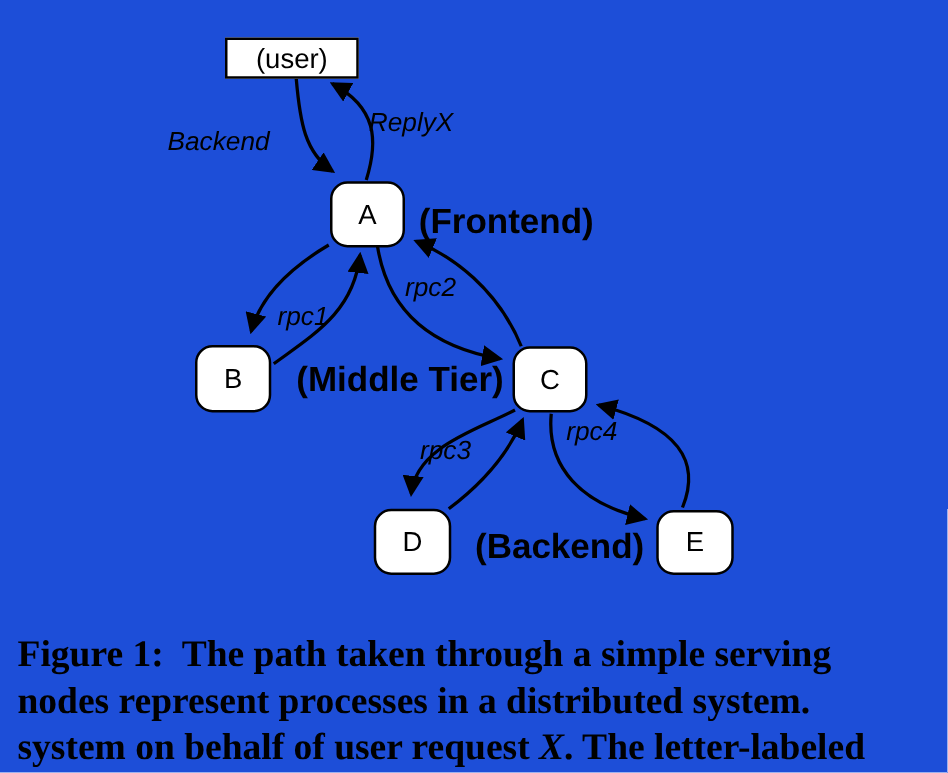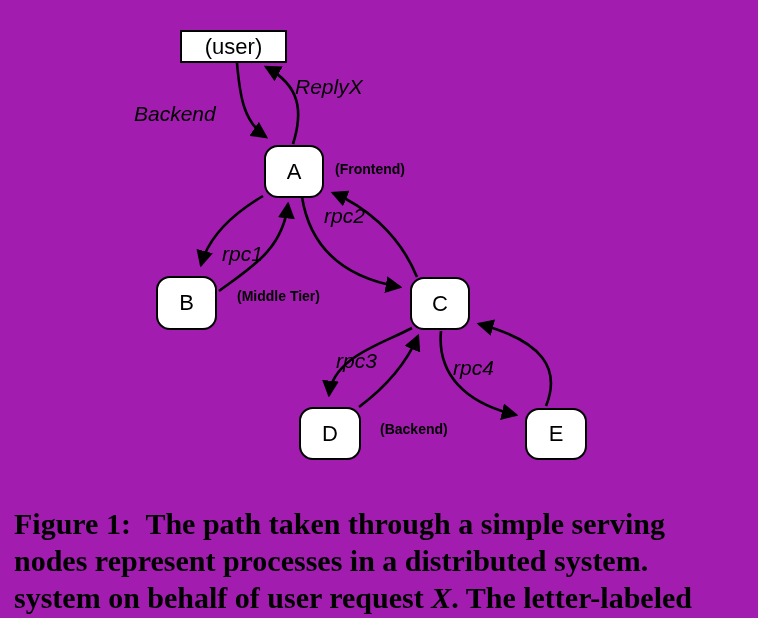--- a/index.html
+++ b/index.html
@@ -1,29 +1,29 @@
 <!DOCTYPE html>
 <html><head>
 <meta charset="utf-8">
 <style>
   html, body { margin:0; padding:0; background:#ffffff; }
   .figure {
-    position:relative; width:758px; height:618px; background:#a21caf;
+    position:relative; width:758px; height:618px; background:#1d4ed8;
     font-family:"Liberation Sans", sans-serif; color:#000; overflow:hidden;
   }
   .edges { position:absolute; left:0; top:0; }
   .node {
     position:absolute; box-sizing:border-box;
     border:2.5px solid #000; background:#fff;
     display:flex; align-items:center; justify-content:center;
     font-size:22px; line-height:1;
   }
   .node.rounded { border-radius:14px; }
   .tier-label {
-    position:absolute; font-weight:bold; font-size:14px; white-space:nowrap;
+    position:absolute; font-weight:bold; font-size:28px; white-space:nowrap;
   }
   .edge-label {
     position:absolute; font-style:italic; font-size:21px; white-space:nowrap;
   }
   .caption {
     position:absolute; left:14px; top:505px; width:744px;
     font-family:"Liberation Serif", serif; font-weight:bold;
     font-size:30px; line-height:37px; color:#000;
   }
   .caption-line { white-space:pre; }
@@ -76,25 +76,25 @@
 
   <div class="node rounded" style="left:525px; top:408px; width:62px; height:52px;">
     <span>E</span>
   </div>
 
   <div class="tier-label" style="left:335px; top:161px;">(Frontend)</div>
   <div class="tier-label" style="left:380px; top:421px;">(Backend)</div>
   <div class="tier-label" style="left:237px; top:288px;">(Middle Tier)</div>
 
   <div class="edge-label" style="left:134px; top:102px;">Backend</div>
-  <div class="edge-label" style="left:295px; top:75px;">ReplyX</div>
+  <div class="edge-label" style="left:295px; top:87px;">ReplyX</div>
   <div class="edge-label" style="left:222px; top:218px;margin-top:24px;">rpc1</div>
-  <div class="edge-label" style="left:324px; top:204px;">rpc2</div>
+  <div class="edge-label" style="left:324px; top:219px;">rpc2</div>
   <div class="edge-label" style="left:336px; top:349px;">rpc3</div>
-  <div class="edge-label" style="left:453px; top:356px;">rpc4</div>
+  <div class="edge-label" style="left:453px; top:334px;">rpc4</div>
 
   <div class="caption">
     <div class="caption-line">Figure 1:  The path taken through a simple serving</div>
     <div class="caption-line">nodes represent processes in a distributed system.</div>
     <div class="caption-line"><span>system on behalf of user request </span><span class="x-italic">X</span><span>. The letter-labeled</span></div>
   </div>
 
 </div>
 
 </body></html>

